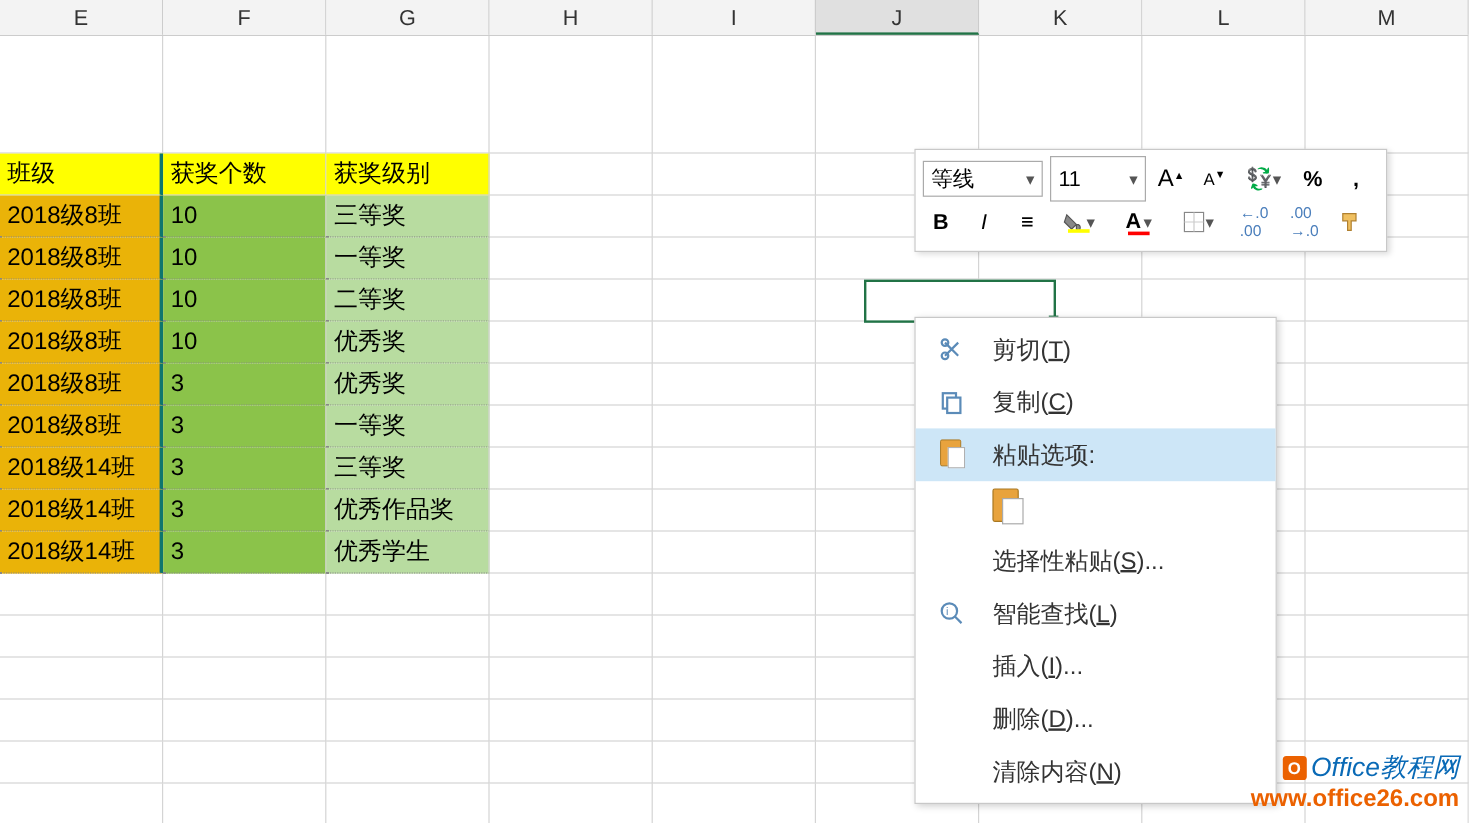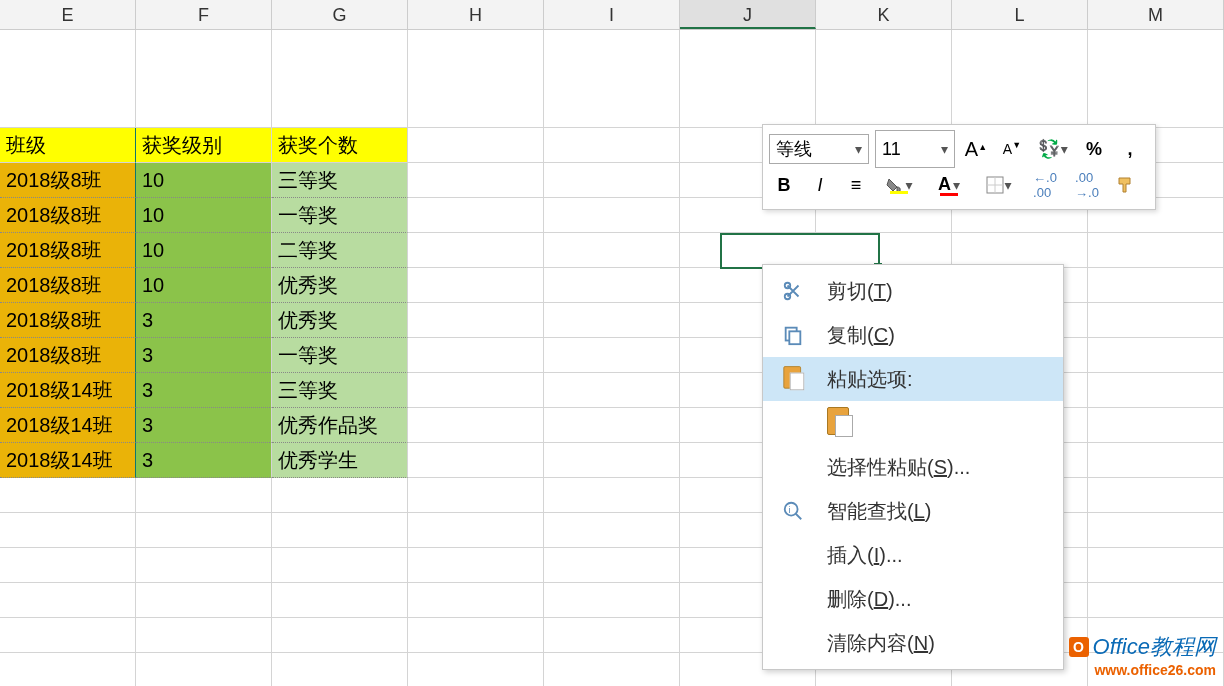--- a/index.html
+++ b/index.html
@@ -42,21 +42,21 @@
     padding: 4px 6px;
     font-size: 20px;
     line-height: 27px;
     overflow: hidden;
     white-space: nowrap;
   }
   .hdr-yellow { background: #ffff00; font-weight: 500; }
   .class-cell { background: #eab308; border-bottom: 1px dotted #888; }
   .count-cell { background: #8bc34a; border-bottom: 1px dotted #888; }
   .level-cell { background: #b8dca0; border-bottom: 1px dotted #888; }
-  .data-row .cell:first-child { border-right: 1px solid #0f766e; }
+  .data-row .cell:first-child { border-right: 3px solid #0f766e; }
 
   .selected-cell {
     position: absolute;
     border: 2px solid #217346;
     background: #fff;
     pointer-events: none;
   }
   .fill-handle {
     position: absolute;
     width: 8px; height: 8px;
@@ -177,21 +177,21 @@
     background: #eb6100;
     display: flex;
     align-items: center;
     justify-content: center;
     color: white;
     font-weight: bold;
     font-size: 14px;
     border-radius: 3px;
   }
   .wm-title { color: #0a6ab6; font-weight: normal; font-size: 22px; font-style: italic; }
-  .wm-url { color: #eb6100; font-size: 14px; font-weight: bold; }
+  .wm-url { color: #eb6100; font-size: 20px; font-weight: bold; }
 
   .col-e { width: 160px; }
   .col-f { width: 160px; }
   .col-g { width: 160px; }
   .col-h { width: 160px; }
   .col-i { width: 160px; }
   .col-j { width: 160px; }
   .col-k { width: 160px; }
   .col-l { width: 160px; }
   .col-m { width: 160px; }
@@ -223,22 +223,22 @@
     <div class="cell col-h"></div>
       <div class="cell col-i"></div>
       <div class="cell col-j"></div>
     <div class="cell col-k"></div>
       <div class="cell col-l"></div>
       <div class="cell col-m"></div>
   </div>
 
   <div class="row data-row">
     <div class="cell col-e hdr-yellow">班级</div>
+    <div class="cell col-f hdr-yellow">获奖个数</div>
     <div class="cell col-g hdr-yellow">获奖级别</div>
-    <div class="cell col-f hdr-yellow">获奖个数</div>
     <div class="cell col-h"></div>
       <div class="cell col-i"></div>
       <div class="cell col-j"></div>
     <div class="cell col-k"></div>
       <div class="cell col-l"></div>
       <div class="cell col-m"></div>
   </div>
 
   <div id="data-rows">
       <div class="row data-row">

